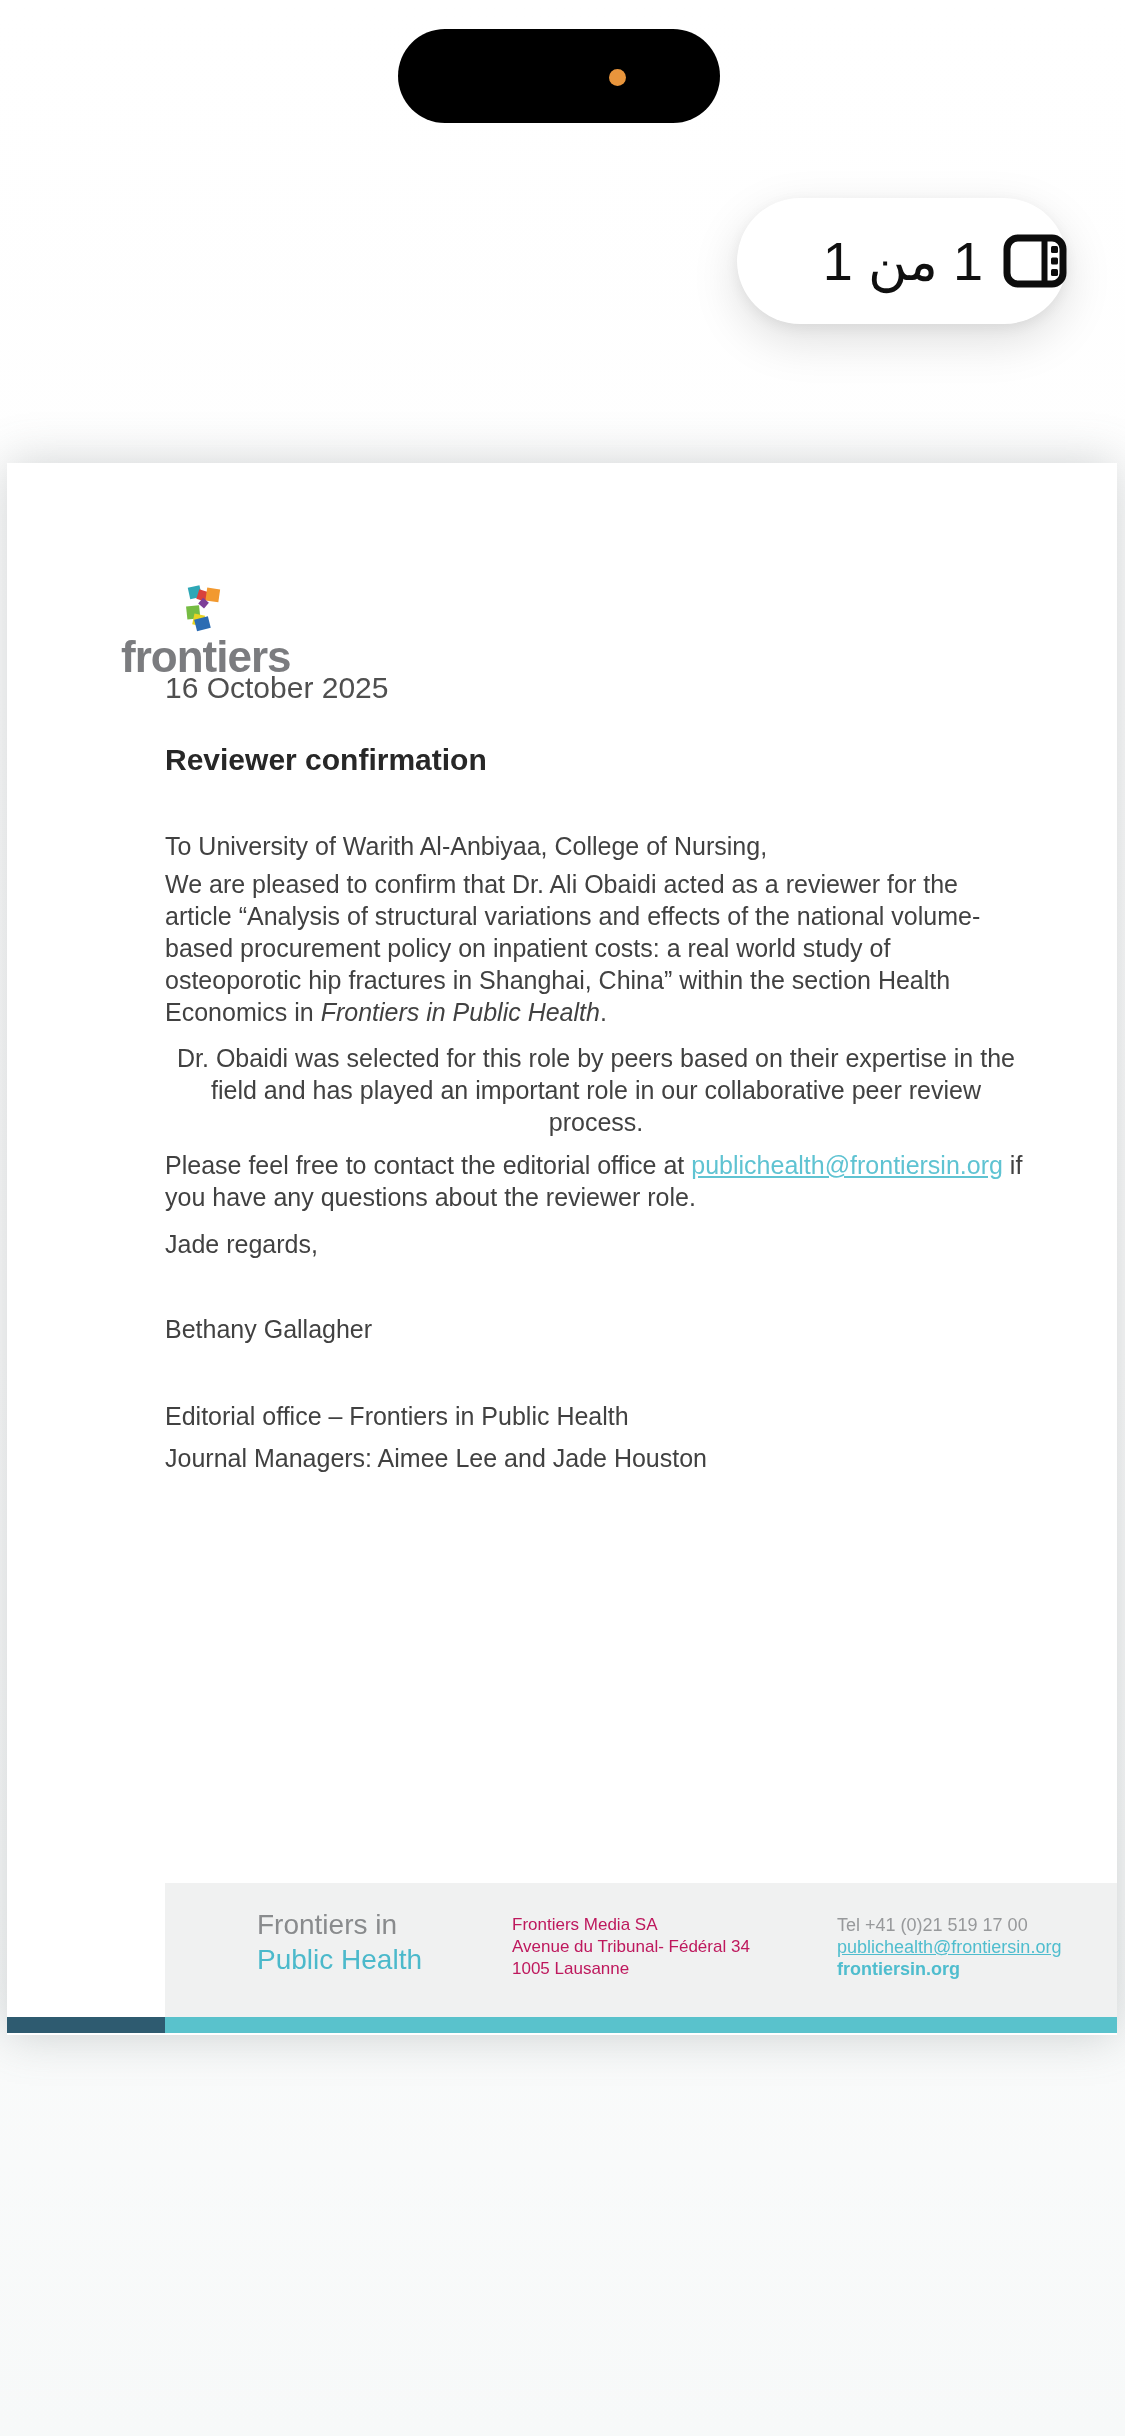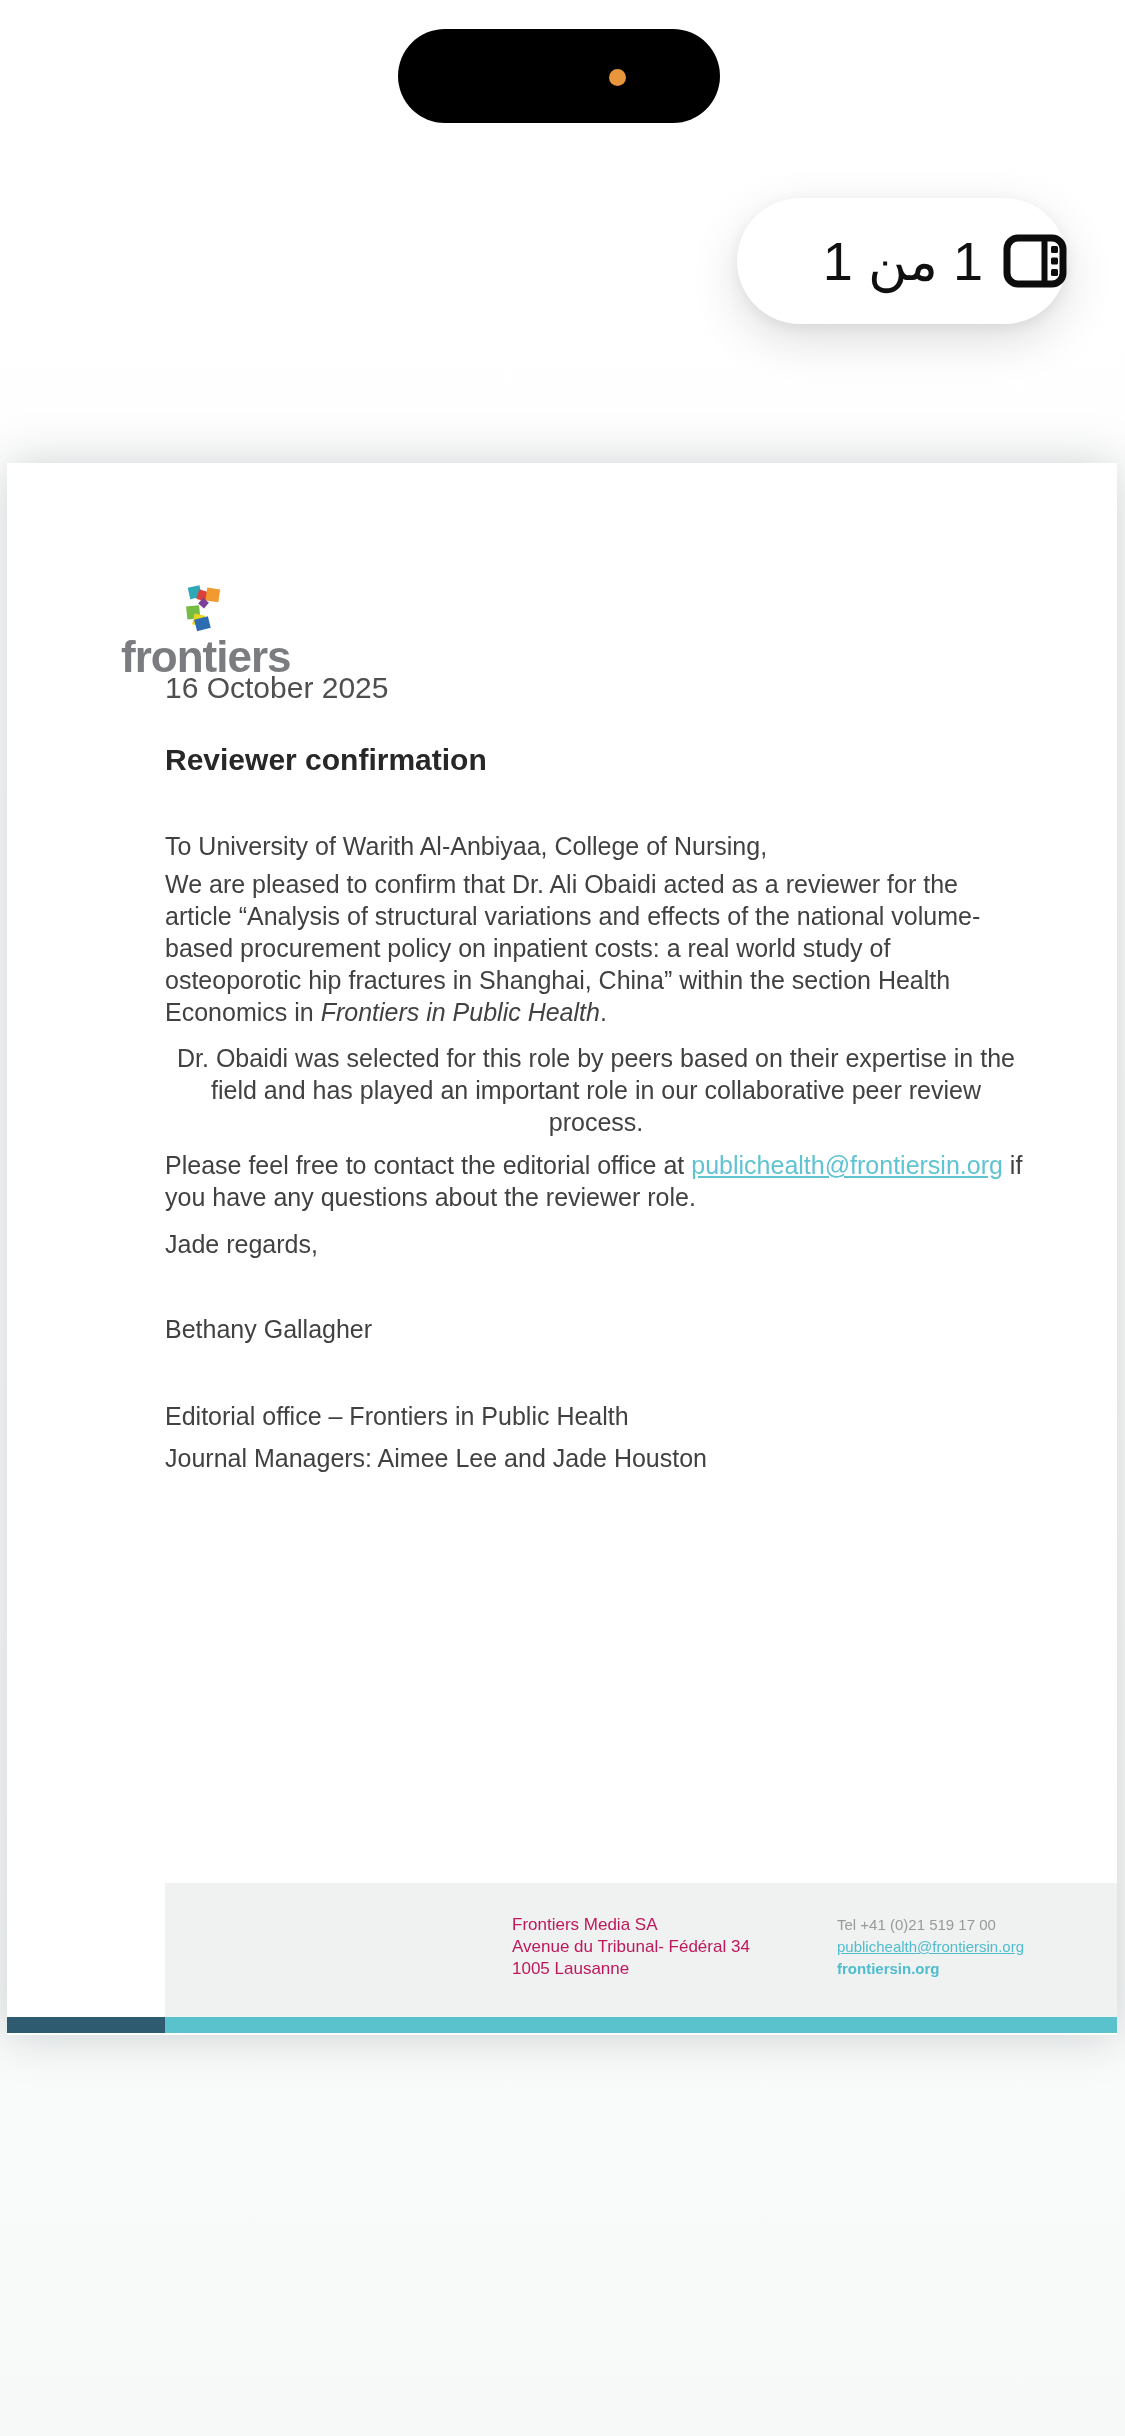--- a/index.html
+++ b/index.html
@@ -67,21 +67,21 @@
 
   
   .doc-footer {
     position:absolute; left:158px; top:1420px; width:952px; height:134px;
     background:#f0f1f1;
   }
   .footer-journal { position:absolute; left:92px; top:24px; font-size:28px; line-height:35px; }
   .footer-journal .prefix { color:#898b8d; }
   .footer-journal .name { color:#4BB9CB; }
   .footer-address { position:absolute; left:347px; top:31px; font-size:17px; line-height:22px; color:#be185d; }
-  .footer-contact { position:absolute; left:672px; top:31px; font-size:15px; line-height:22px; color:#97999b; }
+  .footer-contact { position:absolute; left:672px; top:31px; font-size:18px; line-height:22px; color:#97999b; }
   .footer-contact a { display:block; }
   a.footer-email { color:#4FBDCE; text-decoration:underline; text-decoration-color:#4FBDCE; }
   a.footer-site { color:#4FBDCE; font-weight:700; text-decoration:none; }
 
   .bottom-bar { position:absolute; left:0; top:1554px; width:1110px; height:16px; display:flex; }
   .bar-dark { width:158px; height:16px; background:#2E5B70; }
   .bar-light { flex:1; height:16px; background:#59C2CC; }
 </style>
 </head>
 <body>
@@ -127,20 +127,24 @@
     <div class="para1"><span>We are pleased to confirm that Dr. Ali Obaidi acted as a reviewer for the article “Analysis of structural variations and effects of the national volume-based procurement policy on inpatient costs: a real world study of osteoporotic hip fractures in Shanghai, China” within the section Health Economics in </span><span class="italic">Frontiers in Public Health</span><span>.</span></div>
     <div class="para2">Dr. Obaidi was selected for this role by peers based on their expertise in the field and has played an important role in our collaborative peer review process.</div>
     <div class="para3"><span>Please feel free to contact the editorial office at </span><a href="#" class="body-link">publichealth@frontiersin.org</a><span> if you have any questions about the reviewer role.</span></div>
     <div class="closing">Jade regards,</div>
     <div class="signer-name">Bethany Gallagher</div>
     <div class="office-line">Editorial office – Frontiers in Public Health</div>
     <div class="managers-line">Journal Managers: Aimee Lee and Jade Houston</div>
   </div>
 
   <div class="doc-footer">
+    <div class="footer-journal">
+      <div class="prefix">Frontiers in</div>
+      <div class="name">Public Health</div>
+    </div>
     <div class="footer-address">
       <div>Frontiers Media SA</div>
       <div>Avenue du Tribunal- Fédéral 34</div>
       <div>1005 Lausanne</div>
     </div>
     <div class="footer-contact">
       <div>Tel +41 (0)21 519 17 00</div>
       <a href="#" class="footer-email">publichealth@frontiersin.org</a>
       <a href="#" class="footer-site">frontiersin.org</a>
     </div>

